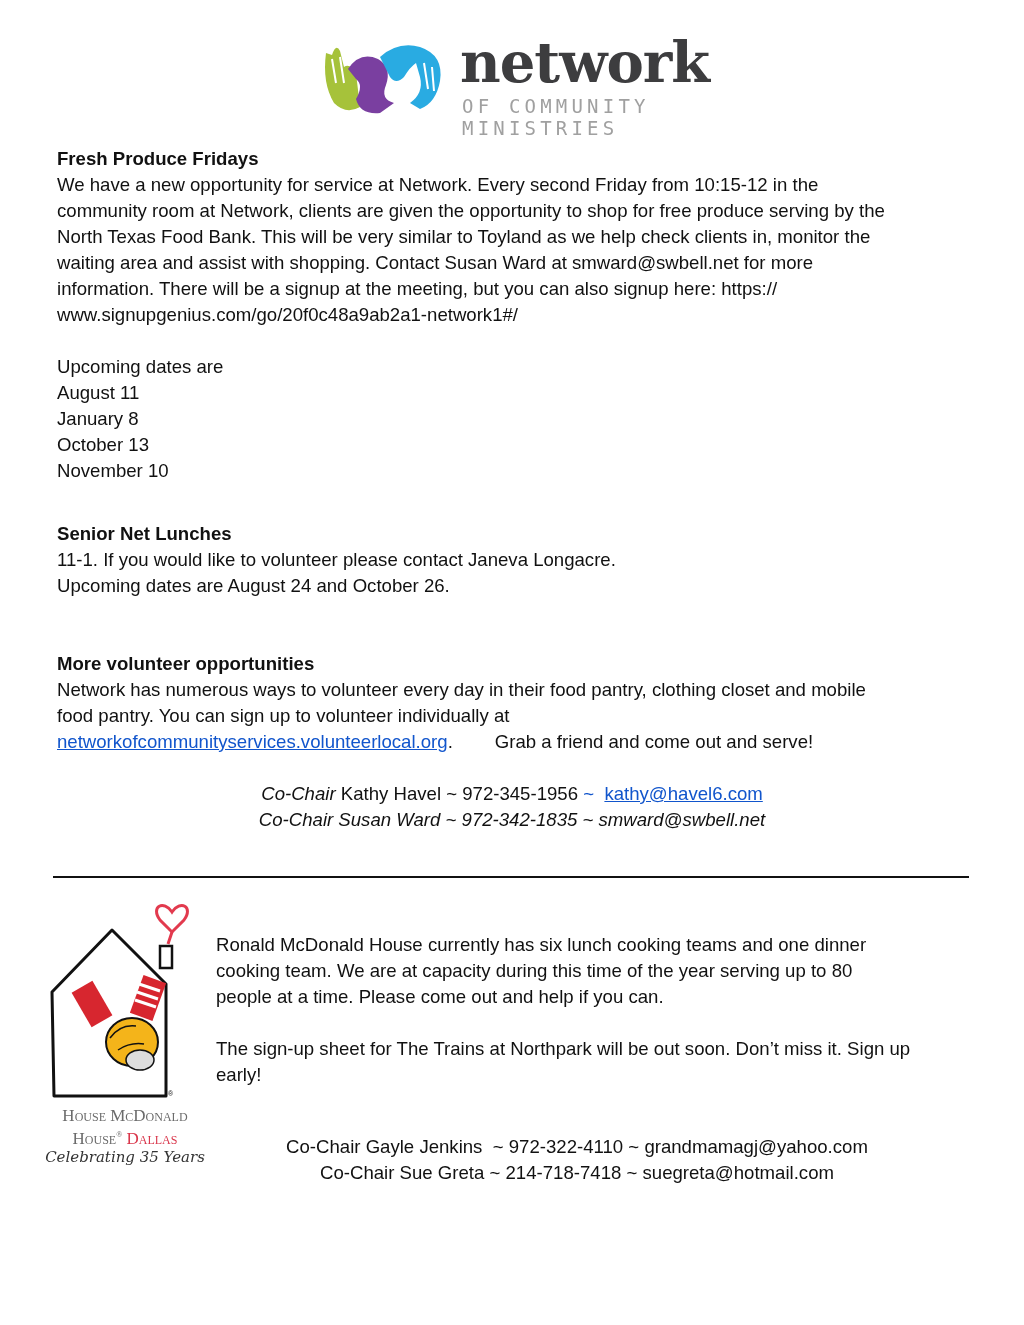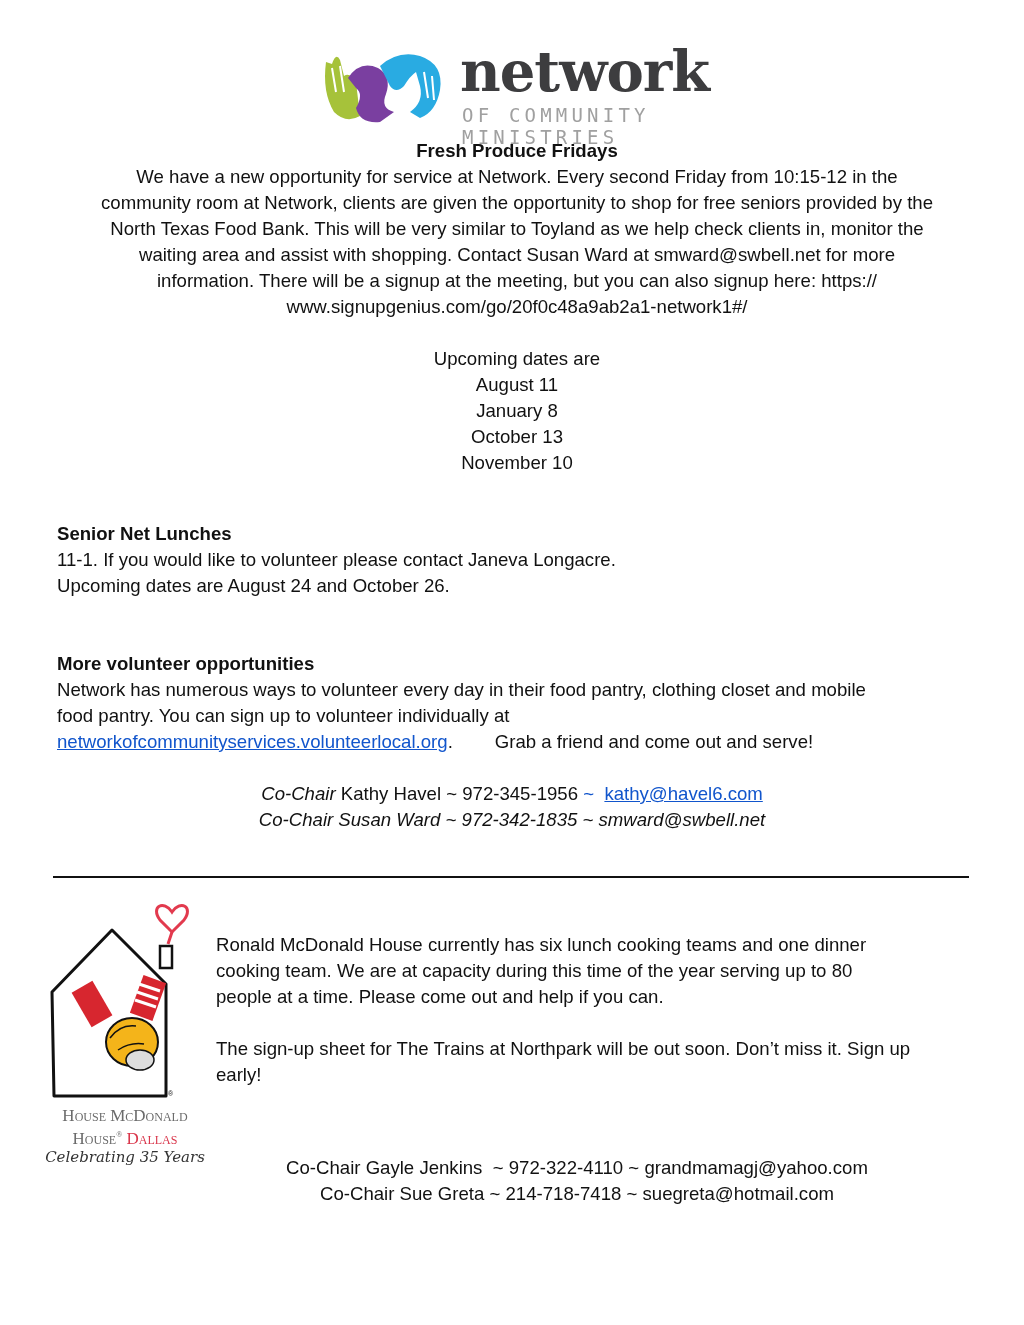--- a/index.html
+++ b/index.html
@@ -1,19 +1,19 @@
 <!DOCTYPE html>
 <html><head>
 <meta charset="utf-8">
 <style>
   html, body { margin: 0; padding: 0; background: #ffffff; }
   body { width: 1024px; height: 1325px; position: relative; overflow: hidden;
          font-family: "Liberation Sans", sans-serif; color: #111111; }
   .abs { position: absolute; }
-  .logo { left: 320px; top: 42px; width: 440px; height: 86px; }
+  .logo { left: 320px; top: 33px; width: 440px; height: 86px; }
   .logo-word { position: absolute; left: 140px; top: -6px; font-family: "DejaVu Serif", serif;
                font-weight: bold; font-size: 56px; color: #3d3d3f; letter-spacing: -1px; line-height: 70px; }
   .logo-sub { position: absolute; left: 142px; top: 62px; font-family: "DejaVu Sans Mono", monospace;
               font-size: 19px; color: #a0a0a0; letter-spacing: 4.2px; line-height: 22px; }
   .para { position: absolute; left: 57px; width: 920px; font-size: 18.6px; line-height: 26px; }
   .heading { font-weight: bold; }
   .line { display: block; white-space: nowrap; }
   .link { color: #1155cc; text-decoration: underline; }
   .blue { color: #1155cc; }
   .center { text-align: center; }
@@ -32,24 +32,24 @@
     <path d="M6 20 Q2 50 14 70 Q26 82 40 74 L36 40 Q30 30 24 34 L20 18 Q16 10 12 22 Z" fill="#a6c23a"></path>
     <path d="M28 36 Q40 18 58 26 Q72 34 66 52 Q60 66 74 70 L60 80 Q40 82 36 66 Q44 52 36 46 Z" fill="#7a3fa0"></path>
     <path d="M60 24 Q78 8 100 14 Q124 22 120 48 Q116 70 100 76 L90 70 Q104 60 100 44 L96 30 Q90 34 84 44 Q76 52 70 44 Z" fill="#29abe2"></path>
     <path d="M12 26 L16 50 M20 24 L24 50" stroke="#fff" stroke-width="2" fill="none"></path>
     <path d="M104 30 L108 56 M112 34 L114 58" stroke="#fff" stroke-width="2" fill="none"></path>
   </svg>
   <div class="logo-word">network</div>
   <div class="logo-sub">OF COMMUNITY MINISTRIES</div>
 </div>
 
-<div class="para" style="top:138px;text-align:center;">
+<div class="para" style="top:146px;">
   <span class="line heading">Fresh Produce Fridays</span>
   <span class="line">We have a new opportunity for service at Network. Every second Friday from 10:15-12 in the</span>
-  <span class="line">community room at Network, clients are given the opportunity to shop for free seniors provided by the</span>
+  <span class="line">community room at Network, clients are given the opportunity to shop for free produce serving by the</span>
   <span class="line">North Texas Food Bank. This will be very similar to Toyland as we help check clients in, monitor the</span>
   <span class="line">waiting area and assist with shopping. Contact Susan Ward at smward@swbell.net for more</span>
   <span class="line">information. There will be a signup at the meeting, but you can also signup here: https://</span>
   <span class="line">www.signupgenius.com/go/20f0c48a9ab2a1-network1#/</span>
   <span class="line">&nbsp;</span>
   <span class="line">Upcoming dates are</span>
   <span class="line">August 11</span>
   <span class="line">January 8</span>
   <span class="line">October 13</span>
   <span class="line">November 10</span>
@@ -99,16 +99,16 @@
 
 <div class="para" style="top:932px; left:216px; width:760px;">
   <span class="line">Ronald McDonald House currently has six lunch cooking teams and one dinner</span>
   <span class="line">cooking team. We are at capacity during this time of the year serving up to 80</span>
   <span class="line">people at a time. Please come out and help if you can.</span>
   <span class="line">&nbsp;</span>
   <span class="line">The sign-up sheet for The Trains at Northpark will be out soon. Don’t miss it. Sign up</span>
   <span class="line">early!</span>
 </div>
 
-<div class="para center" style="top:1134px; left:140px; width:874px;margin-top:21px;">
+<div class="para center" style="top:1134px; left:140px; width:874px;">
   <span class="line" style="white-space:pre;">Co-Chair Gayle Jenkins  ~ 972-322-4110 ~ grandmamagj@yahoo.com</span>
   <span class="line">Co-Chair Sue Greta ~ 214-718-7418 ~ suegreta@hotmail.com</span>
 </div>
 
 </body></html>

